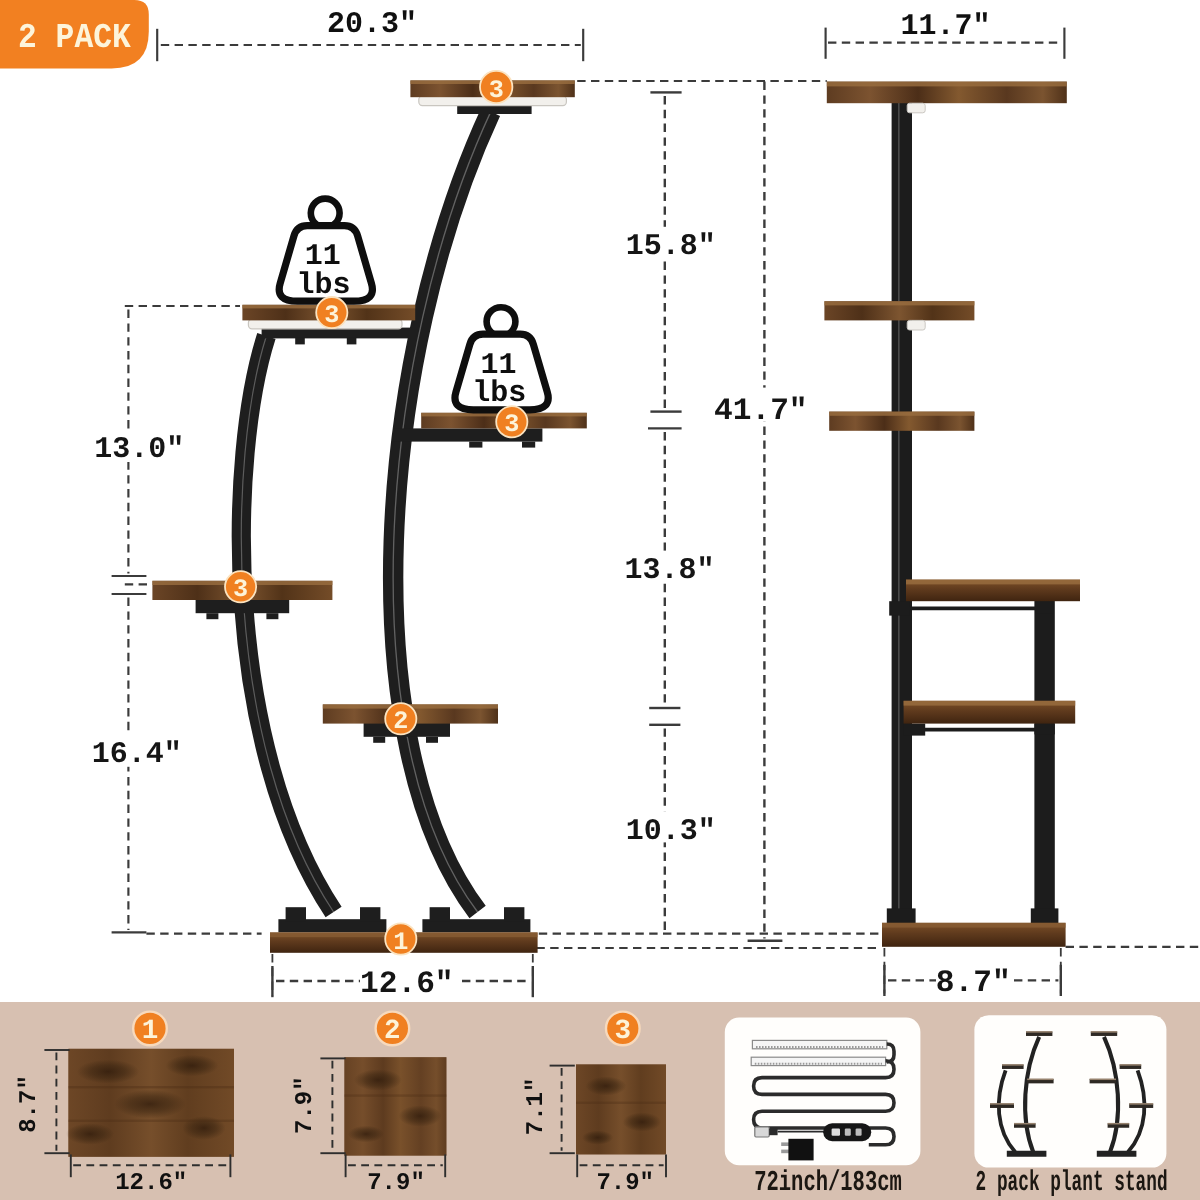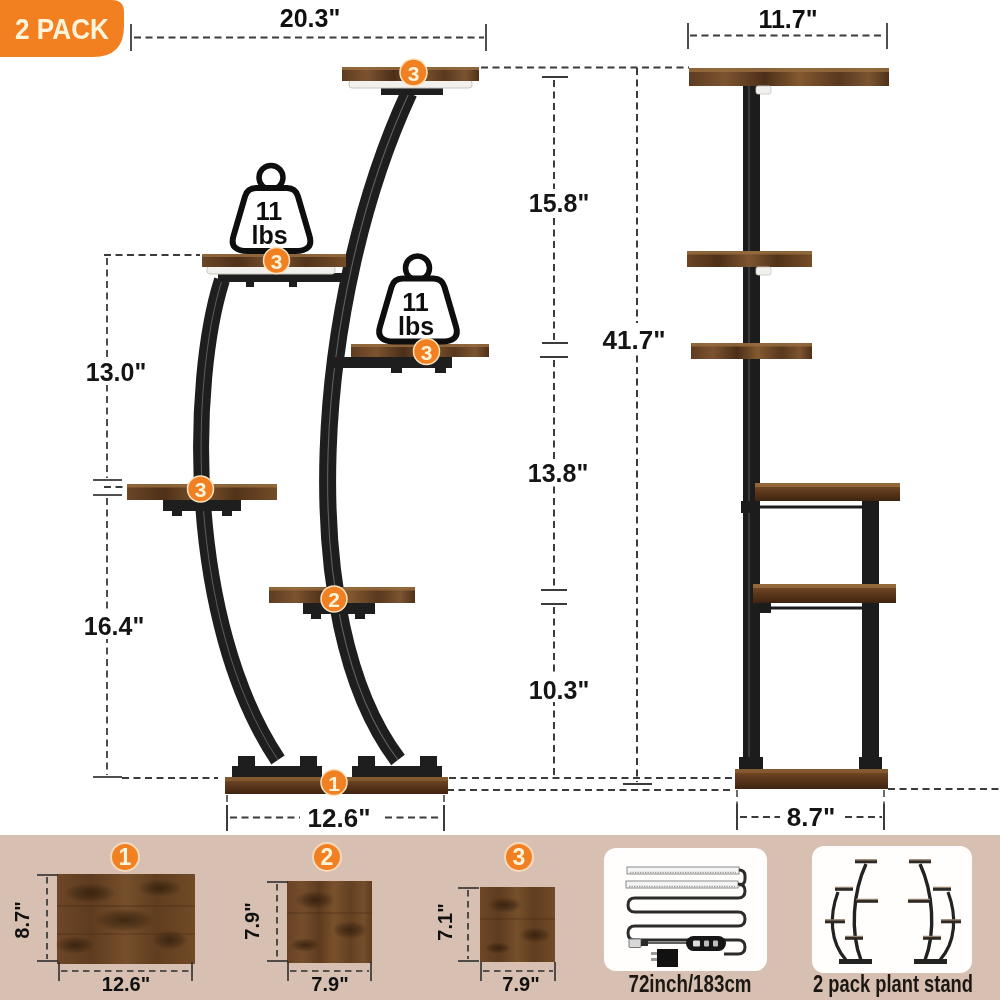--- a/index.html
+++ b/index.html
@@ -1,16 +1,16 @@
 <!DOCTYPE html>
 <html><head>
 <meta charset="utf-8">
 <style>
 html,body{margin:0;padding:0;background:#fff;}
-#stage{position:relative;width:1000px;height:1000px;overflow:hidden;font-family:Liberation Sans, sans-serif;}
+#stage{position:relative;width:1000px;height:1000px;overflow:hidden;font-family:Liberation Mono, monospace;}
 svg{display:block}
 </style>
 </head>
 <body>
 <div id="stage">
 <svg width="1000" height="1000" viewBox="0 0 1000 1000">
 <defs>
 <linearGradient id="woodA" x1="0" y1="0" x2="1" y2="0">
  <stop offset="0" stop-color="#5e3c21"></stop>
           <stop offset="0.18" stop-color="#7c5330"></stop>

